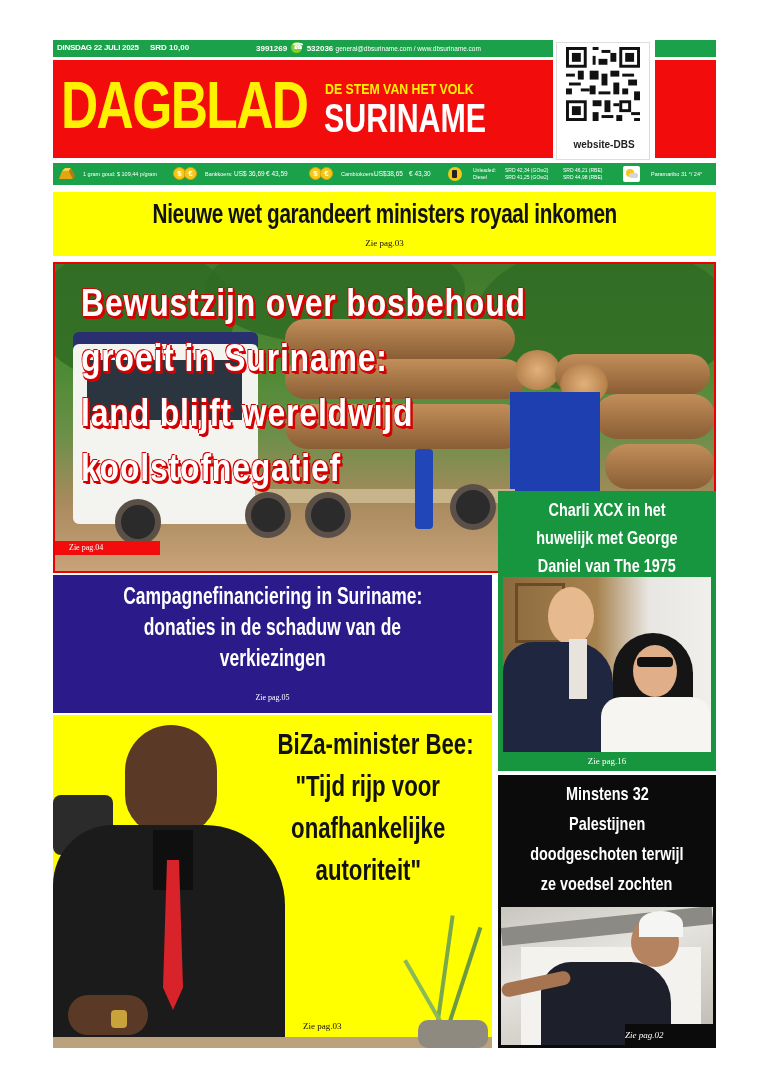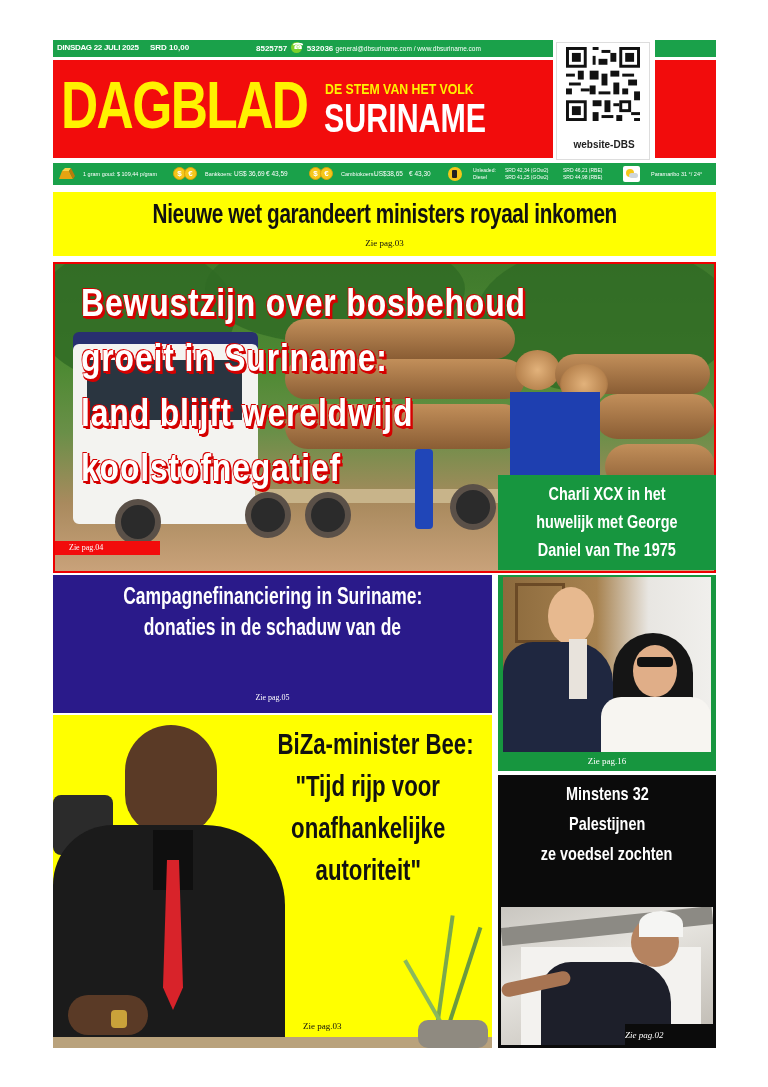--- a/index.html
+++ b/index.html
@@ -51,21 +51,21 @@
   #truck-cab { left: 18px; top: 80px; width: 185px; height: 180px; background: #f3f3f0; border-radius: 6px; }
   #truck-roof { left: 18px; top: 68px; width: 185px; height: 26px; background: #28306f; border-radius: 6px 6px 0 0; }
   #truck-window { left: 32px; top: 96px; width: 155px; height: 60px; background: #2a3540; }
   #truck2 { left: 455px; top: 128px; width: 90px; height: 100px; background: #1e3fb0; }
   .wheel { position: absolute; width: 46px; height: 46px; border-radius: 50%; background: #2b2b2b; border: 6px solid #5a5048; }
   #main-headline { left: 26px; top: 12px; width: 640px; font-size: 38px; font-weight: 900; color: #fff; line-height: 55px; letter-spacing: 1px; text-shadow: 3px 3px 0 #d50000, -1px -1px 0 #d50000, 2px 0 0 #d50000, 0 2px 0 #d50000; }
   #main-headline div { transform: scaleX(0.84); transform-origin: left top; white-space: nowrap; }
   #main-ref { left: 0; top: 277px; width: 105px; height: 14px; background: #f20c0c; color: #fff; font-size: 8px; padding-left: 14px; line-height: 14px; }
 
   
-  #charli-box { left: 498px; top: 475px; width: 218px; height: 95px; background: #17963f; }
+  #charli-box { left: 498px; top: 491px; width: 218px; height: 95px; background: #17963f; }
   #charli-title { left: 0; top: 5px; width: 218px; text-align: center; color: #fff; font-size: 19px; font-weight: bold; line-height: 28px; }
   #charli-title div span { display: inline-block; transform: scaleX(0.76); white-space: nowrap; }
 
   
   #campaign-box { left: 53px; top: 575px; width: 439px; height: 138px; background: #2a1a8a; }
   #campaign-title { left: 0; top: 6px; width: 439px; text-align: center; color: #fff; font-size: 23px; font-weight: bold; line-height: 31px; }
   #campaign-title div span { display: inline-block; transform: scaleX(0.76); white-space: nowrap; }
   #campaign-ref { left: 0; top: 118px; width: 439px; text-align: center; color: #fff; font-size: 8px; }
 
   
@@ -86,21 +86,21 @@
   #gaza-img { left: 3px; top: 132px; width: 212px; height: 138px; background: linear-gradient(160deg, #c9c6c0 0%, #e6e4df 40%, #bdb8b0 100%); overflow: hidden; }
   #gaza-ref { left: 127px; top: 249px; width: 88px; height: 22px; background: #0b0b0b; color: #fff; font-size: 9px; text-align: left; line-height: 22px; font-style: italic; }
 </style>
 </head>
 <body>
 
 <div id="topbar" class="abs">
   <span class="t cond" style="left:4px; font-weight:bold; letter-spacing:-0.3px;">DINSDAG 22 JULI 2025</span>
   <span class="t" style="left:97px;">SRD 10,00</span>
   <span class="t" style="left:203px;">
-    <span>8525757</span>
+    <span>3991269</span>
     <span class="phone-dot"></span>
     <span>532036</span>
     <span style="font-weight:normal; font-size:6.5px;">general@dbsuriname.com / www.dbsuriname.com</span>
   </span>
 </div>
 <div id="topbar-right" class="abs"></div>
 
 <div id="masthead" class="abs">
   <div id="logo-dagblad" class="abs">DAGBLAD</div>
   <div id="logo-stem" class="abs">DE STEM VAN HET VOLK</div>
@@ -230,20 +230,21 @@
     <div><span>Charli XCX in het</span></div>
     <div><span>huwelijk met George</span></div>
     <div><span>Daniel van The 1975</span></div>
   </div>
 </div>
 
 <div id="campaign-box" class="abs">
   <div id="campaign-title" class="abs">
     <div><span>Campagnefinanciering in Suriname:</span></div>
     <div><span>donaties in de schaduw van de</span></div>
+    <div><span>verkiezingen</span></div>
   </div>
   <div id="campaign-ref" class="abs serif">Zie pag.05</div>
 </div>
 
 <div id="charli-photo" class="abs">
   <div id="charli-img" class="abs">
     <div class="abs" style="left:12px; top:6px; width:50px; height:60px; border:3px solid #6b4a26;"></div>
     <div class="abs" style="left:45px; top:10px; width:46px; height:58px; border-radius:50%; background:#e7b98f;"></div>
     <div class="abs" style="left:0; top:65px; width:110px; height:115px; background:#1f2740; border-radius:30px 40px 0 0;"></div>
     <div class="abs" style="left:66px; top:62px; width:18px; height:60px; background:#e8e3dc;"></div>
@@ -278,20 +279,21 @@
     <div><span>onafhankelijke</span></div>
     <div><span>autoriteit"</span></div>
   </div>
   <div id="biza-ref" class="abs serif">Zie pag.03</div>
 </div>
 
 <div id="gaza-box" class="abs">
   <div id="gaza-title" class="abs">
     <div><span>Minstens 32</span></div>
     <div><span>Palestijnen</span></div>
+    <div><span>doodgeschoten terwijl</span></div>
     <div><span>ze voedsel zochten</span></div>
   </div>
   <div id="gaza-img" class="abs">
     <div class="abs" style="left:0; top:10px; width:212px; height:18px; background:#8c8a84; transform:rotate(-6deg);"></div>
     <div class="abs" style="left:20px; top:40px; width:180px; height:98px; background:#f3f2ef;"></div>
     <div class="abs" style="left:130px; top:10px; width:48px; height:50px; border-radius:50%; background:#b58360;"></div>
     <div class="abs" style="left:138px; top:4px; width:44px; height:26px; border-radius:50% 50% 0 0; background:#f5f5f3;"></div>
     <div class="abs" style="left:40px; top:55px; width:130px; height:83px; background:#1d1f2a; border-radius:30px 40px 0 0;"></div>
     <div class="abs" style="left:0; top:70px; width:70px; height:14px; background:#a77452; border-radius:7px; transform:rotate(-12deg);"></div>
   </div>

